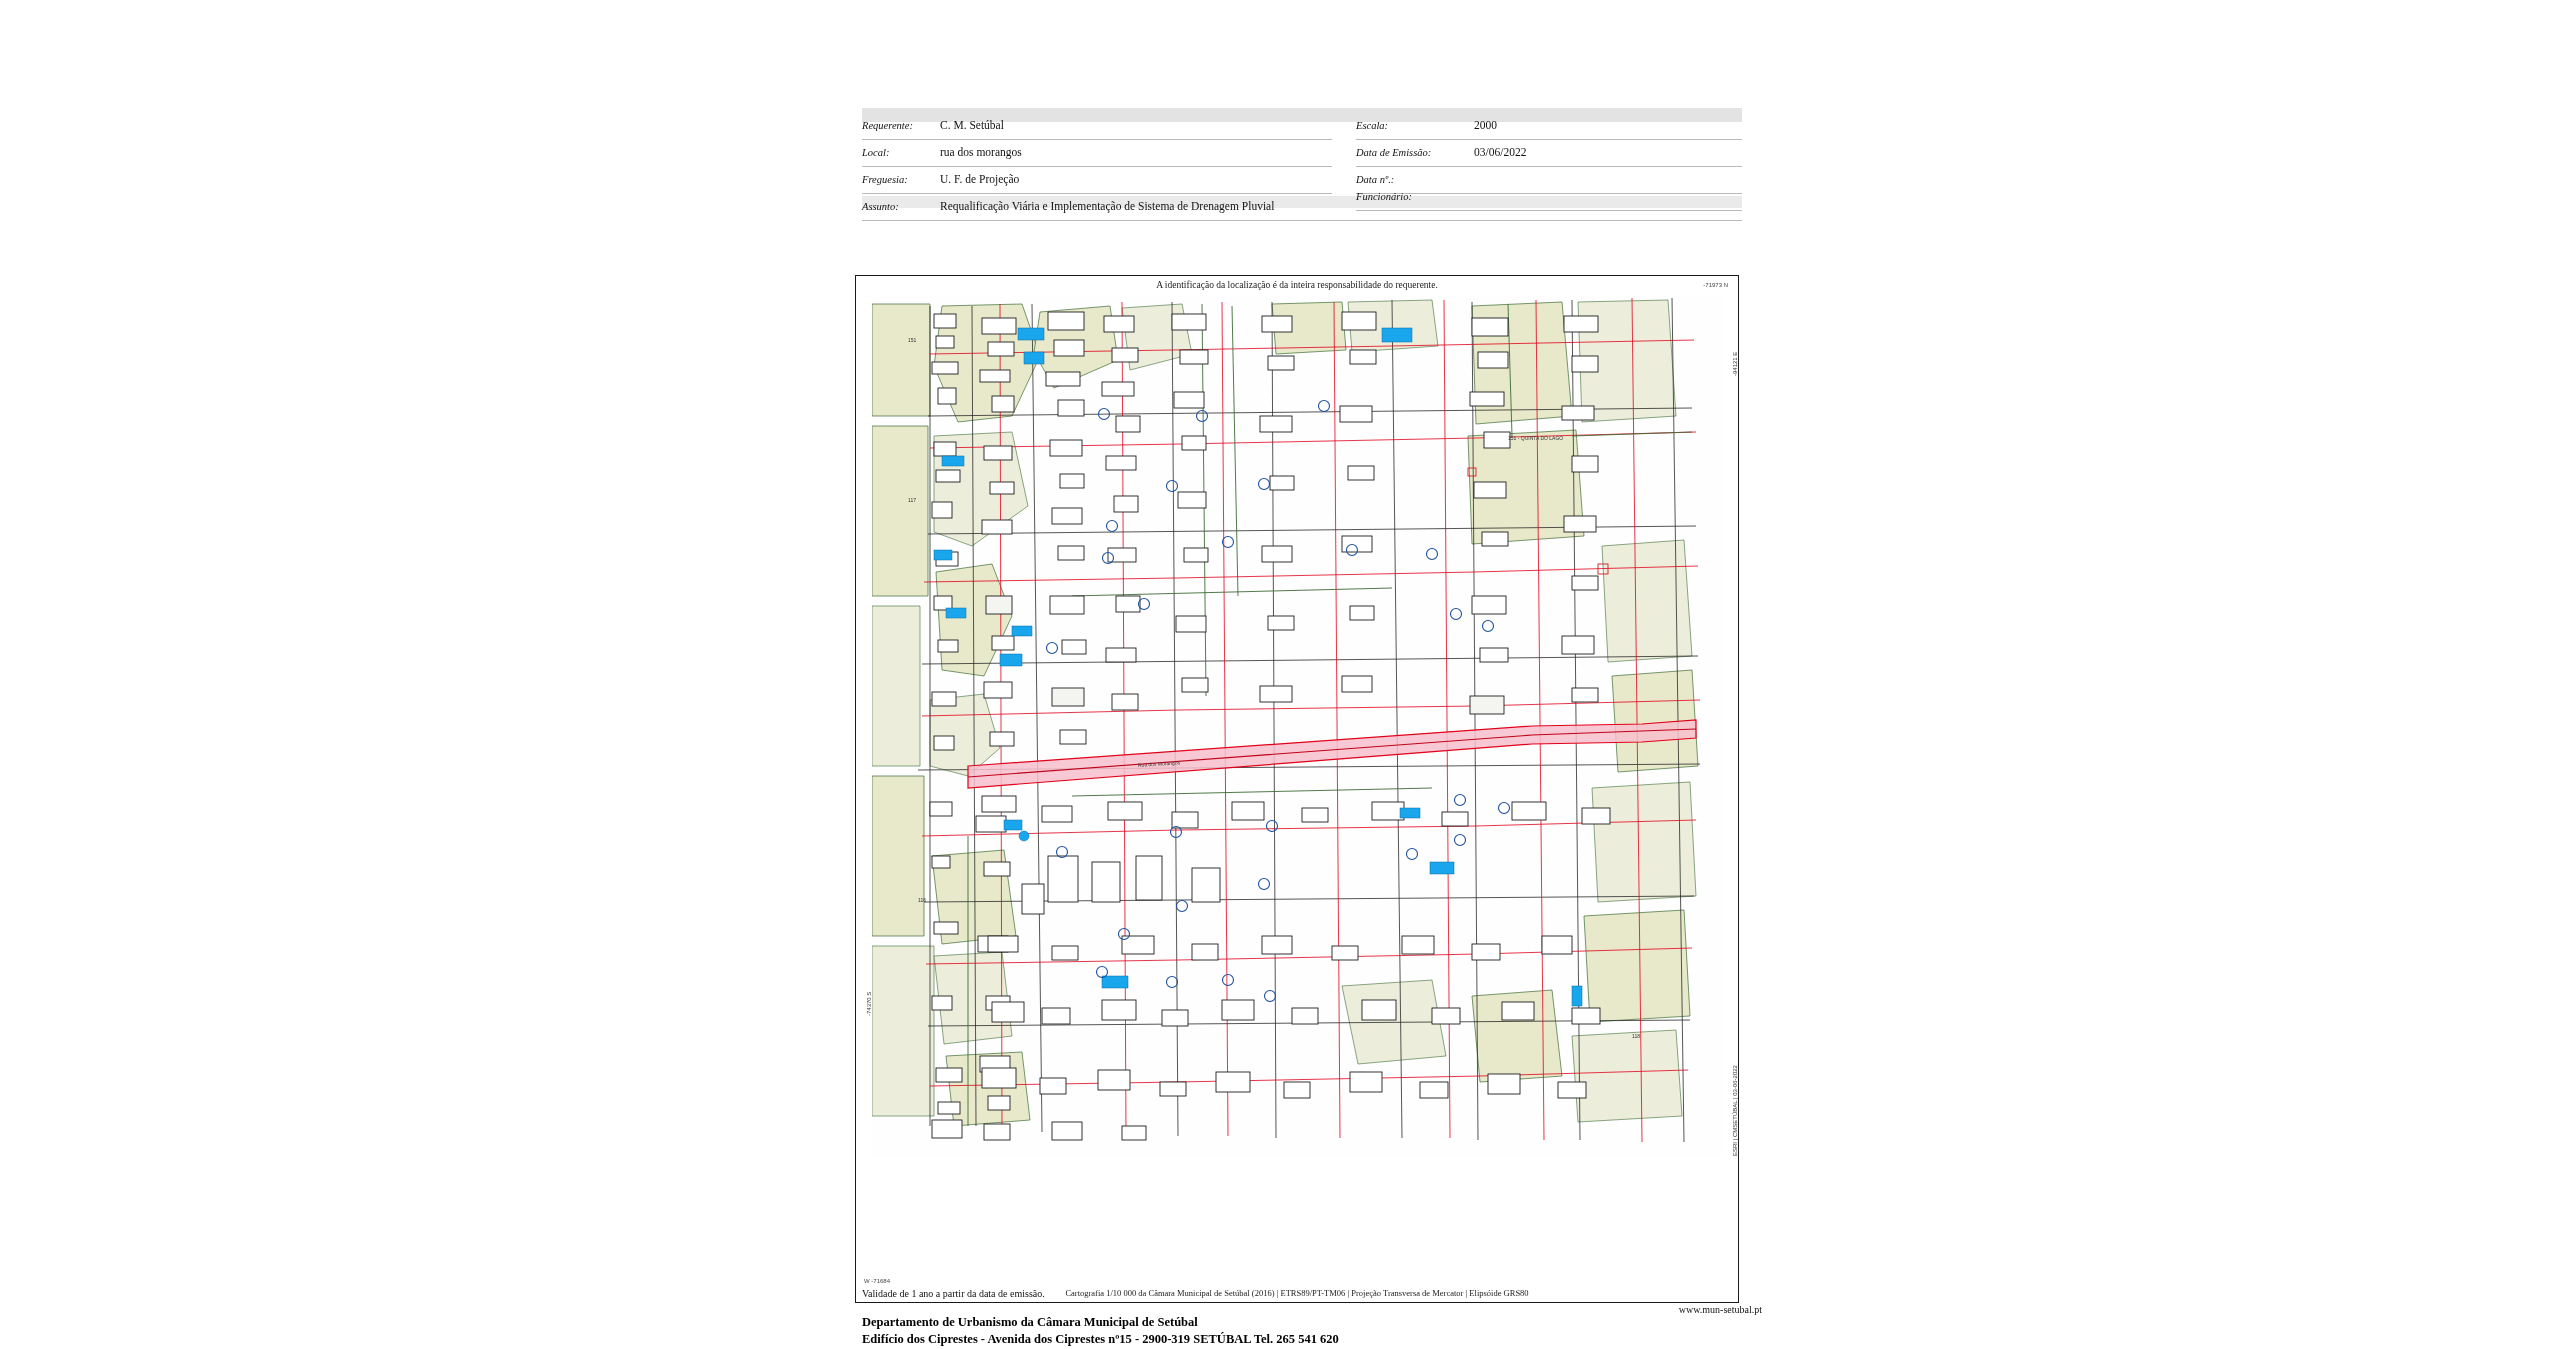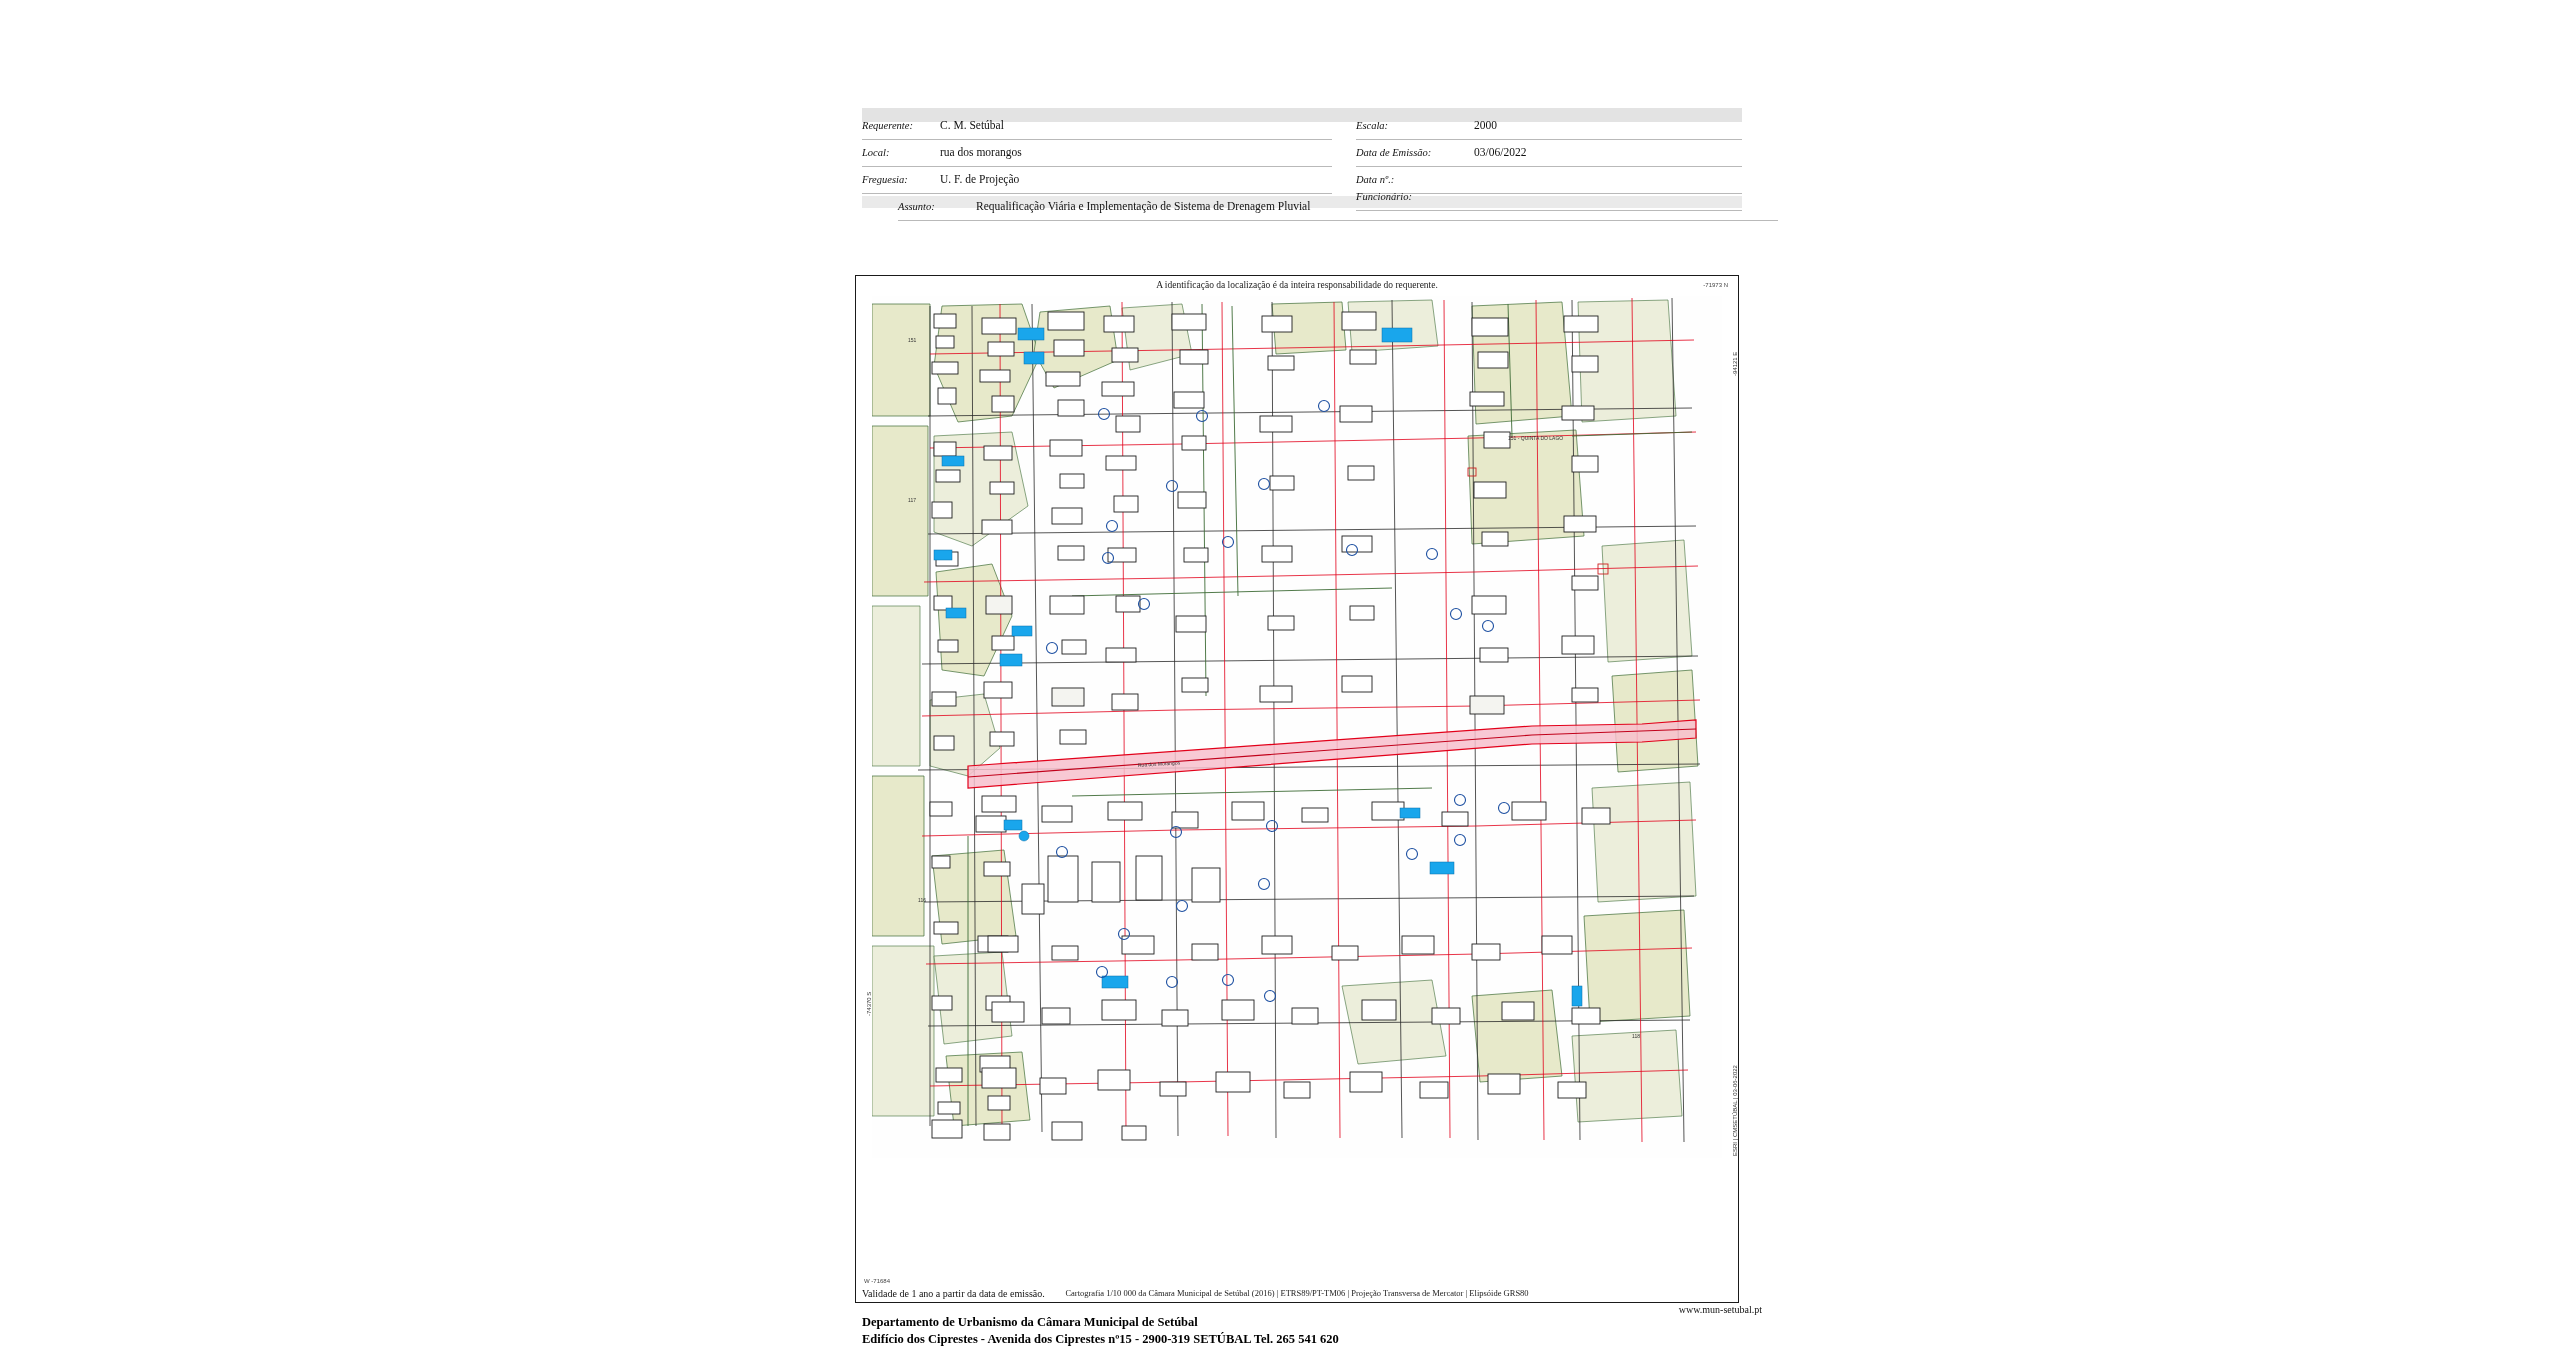--- a/index.html
+++ b/index.html
@@ -256,21 +256,21 @@
       <span class="f-value" style="left:78px;">rua dos morangos</span>
       <span class="f-line" style="width:470px;"></span>
     </div>
 
     <div class="form-row col-left" style="top:54px;">
       <span class="f-label">Freguesia:</span>
       <span class="f-value" style="left:78px;">U. F. de Projeção</span>
       <span class="f-line" style="width:470px;"></span>
     </div>
 
-    <div class="form-row col-left" style="top:81px; width:880px;margin-left:36px;">
+    <div class="form-row col-left" style="top:81px; width:880px;">
       <span class="f-label">Assunto:</span>
       <span class="f-value" style="left:78px;">Requalificação Viária e Implementação de Sistema de Drenagem Pluvial</span>
       <span class="f-line" style="width:880px;"></span>
     </div>
 
     <div class="form-row col-right" style="top:0px;">
       <span class="f-label">Escala:</span>
       <span class="f-value" style="left:118px;">2000</span>
       <span class="f-line" style="width:386px;"></span>
     </div>

